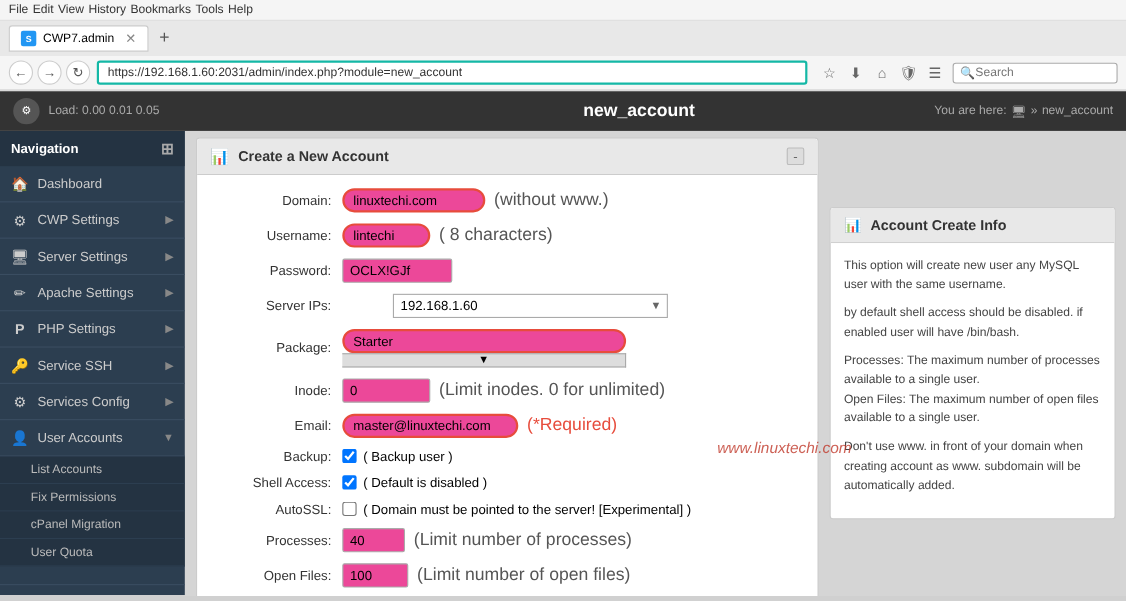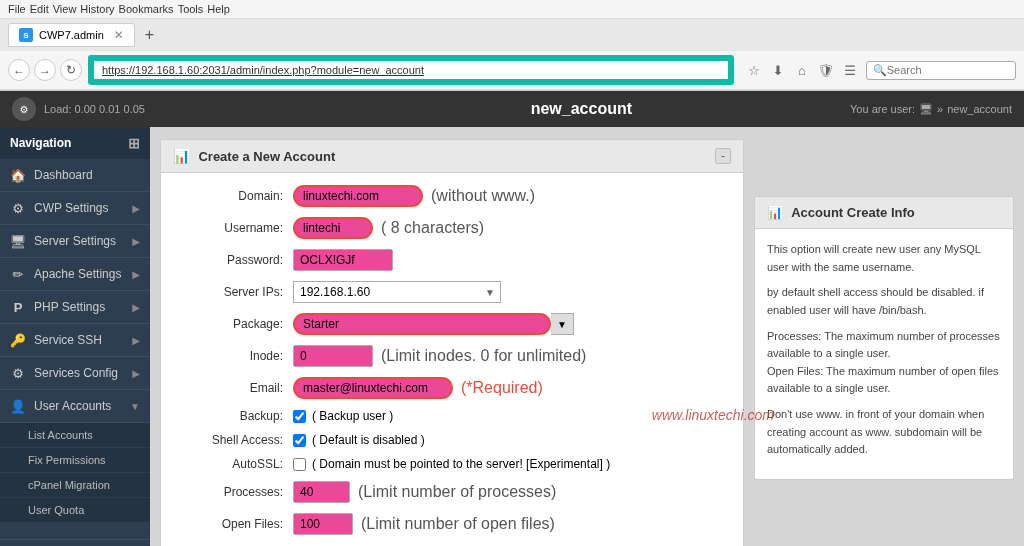--- a/index.html
+++ b/index.html
@@ -10,38 +10,38 @@
     .menu-bar { display: flex; gap: 4px; padding: 3px 8px; background: #f5f5f5; font-size: 11px; border-bottom: 1px solid #ddd; }
     .menu-bar span { cursor: pointer; color: #333; }
     .tab-bar { display: flex; align-items: center; padding: 4px 8px; gap: 4px; background: #e8e8e8; }
     .tab { display: flex; align-items: center; gap: 6px; padding: 4px 10px; background: #fff; border: 1px solid #ccc; border-radius: 3px 3px 0 0; font-size: 11px; }
     .tab .favicon { width: 14px; height: 14px; background: #2196F3; border-radius: 2px; display: inline-flex; align-items: center; justify-content: center; color: #fff; font-size: 8px; font-weight: bold; }
     .tab .close-tab { margin-left: 4px; color: #888; cursor: pointer; font-size: 12px; }
     .new-tab-btn { padding: 2px 6px; background: none; border: none; font-size: 16px; cursor: pointer; color: #555; }
     .address-bar { display: flex; align-items: center; padding: 4px 8px; gap: 6px; background: #f5f5f5; border-bottom: 1px solid #ddd; }
     .nav-btns { display: flex; gap: 4px; }
     .nav-btn { width: 22px; height: 22px; border: 1px solid #ccc; border-radius: 50%; background: #fff; cursor: pointer; font-size: 12px; display: flex; align-items: center; justify-content: center; color: #555; }
-    .url-bar { flex: 1; padding: 3px 8px; border: 6px solid #14b8a6; border-radius: 3px; font-size: 11px; background: #fff; color: #333; text-decoration: underline; }
+    .url-bar { flex: 1; padding: 3px 8px; border: 2px solid #14b8a6; border-radius: 3px; font-size: 11px; background: #fff; color: #333; }
     .toolbar-icons { display: flex; gap: 4px; margin-left: 4px; }
     .toolbar-icon { width: 20px; height: 20px; display: flex; align-items: center; justify-content: center; cursor: pointer; color: #666; font-size: 13px; }
     .search-bar { display: flex; align-items: center; border: 1px solid #aaa; border-radius: 3px; background: #fff; padding: 2px 6px; font-size: 11px; width: 150px; }
     .search-bar input { border: none; outline: none; font-size: 11px; width: 120px; }
 
     
     .app { display: flex; flex-direction: column; height: calc(546px - 88px); background: #d5d5d5; }
     .top-bar { display: flex; align-items: center; background: #333; padding: 6px 12px; color: #aaa; font-size: 11px; }
     .top-bar .logo { width: 24px; height: 24px; background: #555; border-radius: 50%; display: flex; align-items: center; justify-content: center; color: #fff; font-size: 10px; margin-right: 8px; }
     .top-bar .load-info { color: #aaa; font-size: 11px; flex: 1; }
     .top-bar .page-title { color: #fff; font-size: 16px; font-weight: bold; flex: 2; text-align: center; }
     .top-bar .breadcrumb { font-size: 11px; color: #aaa; display: flex; align-items: center; gap: 4px; }
 
     .main-layout { display: flex; flex: 1; overflow: hidden; }
 
     
-    .sidebar { width: 150px; background: #2c3e50; flex-shrink: 0; overflow-y: auto; }
+    .sidebar { width: 168px; background: #2c3e50; flex-shrink: 0; overflow-y: auto; }
     .sidebar-header { display: flex; align-items: center; justify-content: space-between; padding: 8px 10px; background: #243342; color: #fff; font-size: 12px; font-weight: bold; }
     .sidebar-header .expand-icon { font-size: 14px; cursor: pointer; color: #aaa; }
     .sidebar-item { display: flex; align-items: center; gap: 8px; padding: 8px 10px; color: #ccc; cursor: pointer; font-size: 12px; border-bottom: 1px solid #3a4d61; }
     .sidebar-item .item-icon { width: 16px; height: 16px; display: flex; align-items: center; justify-content: center; font-size: 13px; }
     .sidebar-item .arrow { margin-left: auto; font-size: 10px; color: #888; }
     .sidebar-subitem { padding: 6px 10px 6px 28px; color: #bbb; cursor: pointer; font-size: 11px; background: #243342; border-bottom: 1px solid #2c3e50; }
     .sidebar-subitem.active { color: #fff; font-weight: bold; }
 
     
     .content { flex: 1; background: #d5d5d5; overflow-y: auto; padding: 10px; display: flex; gap: 10px; align-items: center; }
@@ -60,21 +60,21 @@
     .form-row { display: flex; align-items: center; margin-bottom: 10px; }
     .form-label { width: 120px; font-size: 12px; color: #333; text-align: right; padding-right: 10px; flex-shrink: 0; }
     .form-control { font-size: 12px; padding: 3px 6px; border: 1px solid #aaa; border-radius: 2px; background: #ec4899; }
     .form-hint { margin-left: 8px; color: #555; font-size: 16px; }
     .form-control-circle { border: 2px solid #e74c3c; border-radius: 12px; padding: 2px 8px; }
 
     .select-wrapper { position: relative; display: inline-block; }
     .select-wrapper select { appearance: none; padding: 3px 24px 3px 6px; border: 1px solid #aaa; background: #fff; font-size: 12px; width: 280px; }
     .select-arrow { position: absolute; right: 6px; top: 50%; transform: translateY(-50%); pointer-events: none; color: #666; font-size: 10px; }
 
-    .package-wrapper { position: relative; }
+    .package-wrapper { position: relative; flex-direction: column; }
     .package-wrapper input { width: 280px; }
 
     .checkbox-row { display: flex; align-items: center; gap: 6px; }
 
     .watermark { position: absolute; color: #c0392b; font-size: 14px; font-style: italic; right: 250px; top: 280px; pointer-events: none; opacity: 0.8; z-index: 10; }
 
     
     .info-panel { width: 260px; flex-shrink: 0; }
     .info-card { background: #fff; border: 1px solid #ccc; border-radius: 3px; }
     .info-card-header { display: flex; align-items: center; gap: 8px; padding: 8px 12px; background: #e8e8e8; border-bottom: 1px solid #ccc; border-radius: 3px 3px 0 0; font-size: 13px; font-weight: bold; color: #333; }
@@ -123,21 +123,21 @@
   </div>
 </div>
 
 <div class="app">
 
   <div class="top-bar">
     <div class="logo">⚙</div>
     <div class="load-info">Load: 0.00  0.01  0.05</div>
     <div class="page-title">new_account</div>
     <div class="breadcrumb">
-      <span>You are user:</span>
+      <span>You are here:</span>
       <span>🖥</span>
       <span>»</span>
       <span>new_account</span>
     </div>
   </div>
 
   <div class="main-layout">
 
     <div class="sidebar">
       <div class="sidebar-header">
@@ -230,21 +230,21 @@
             </div>
 
             <div class="form-row">
               <span class="form-label">Password:</span>
               <input class="form-control" type="text" style="width: 100px;" value="OCLX!GJf">
             </div>
 
             <div class="form-row">
               <span class="form-label">Server IPs:</span>
               <div class="select-wrapper">
-                <select style="width:208px;">
+                <select style="width:250px;margin-left:46px;">
                   <option>192.168.1.60</option>
                 </select>
                 <span class="select-arrow">▼</span>
               </div>
             </div>
 
             <div class="form-row">
               <span class="form-label">Package:</span>
               <div class="package-wrapper" style="position:relative; display:inline-flex;">
                 <input class="form-control form-control-circle" type="text" style="width: 258px; border-radius: 12px;" value="Starter">

